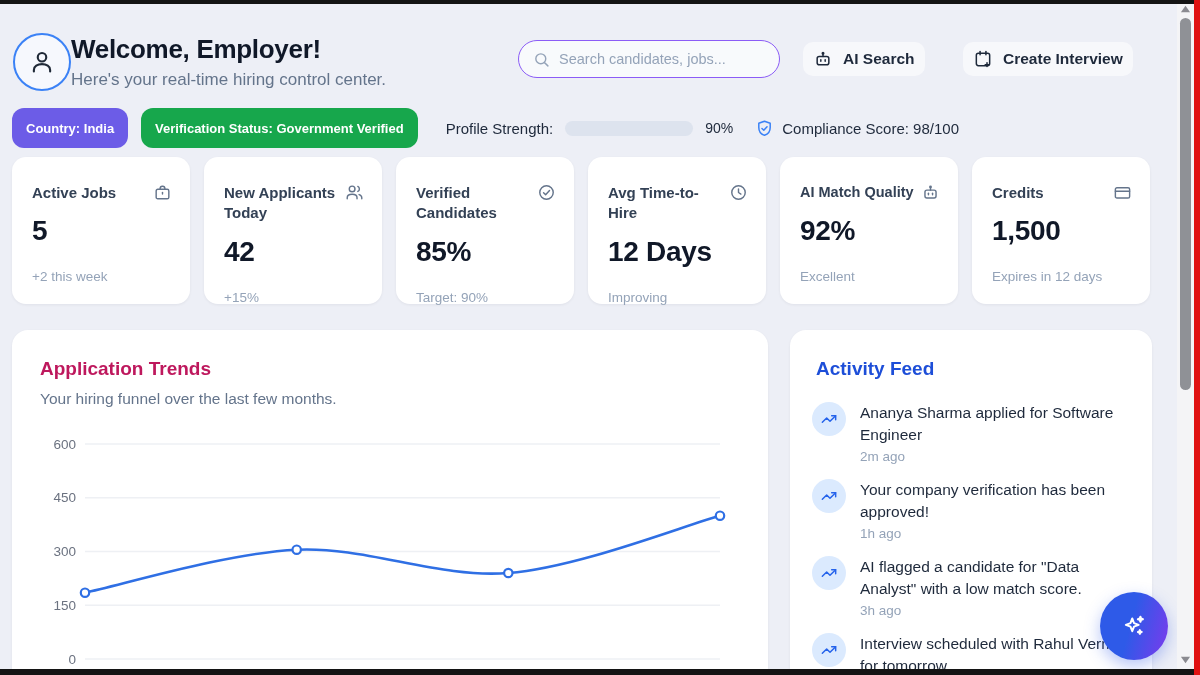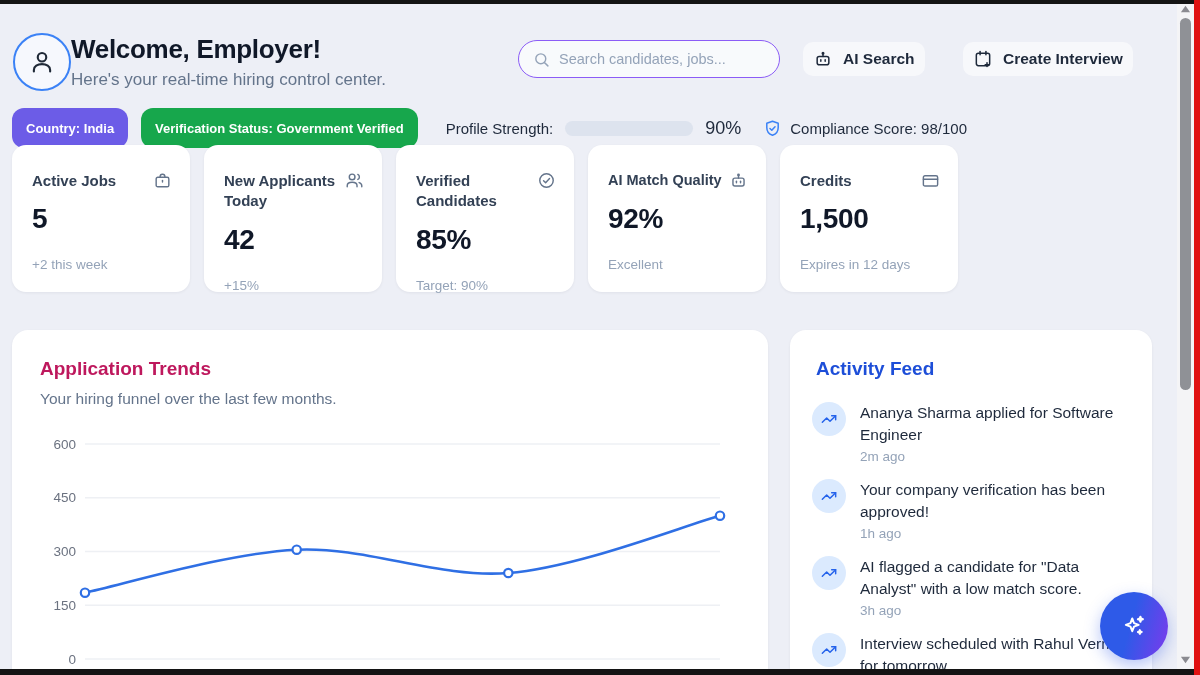--- a/index.html
+++ b/index.html
@@ -32,26 +32,26 @@
 
   
   .status-row { position:absolute; left:12px; top:108px; display:flex; align-items:center; }
   .badge { height:40px; border-radius:12px; color:#fff; font-size:13px; font-weight:700;
            display:flex; align-items:center; padding:0 14px; }
   .badge.purple { background:#6c5ce7; }
   .badge.green { background:#17a74c; margin-left:13px; }
   .ps-label { font-size:15px; color:#1e293b; margin-left:28px; }
   .ps-track { width:128px; height:15px; border-radius:8px; background:#dde3ee; margin-left:12px; overflow:hidden; }
   .ps-fill { height:100%; border-radius:8px; background:linear-gradient(90deg,#2563eb 0%,#2563eb 72%,#7c3aed 100%); }
-  .ps-value { font-size:18px; color:#1e293b; margin-left:12px; }
+  .ps-value { font-size:14px; color:#1e293b; margin-left:12px; }
   .shield { margin-left:22px; color:#3b82f6; display:flex; align-items:center; }
   .comp-label { font-size:15px; color:#1e293b; margin-left:8px; }
 
   
-  .cards-row { position:absolute; left:12px; top:145px; display:flex; gap:14px; }
+  .cards-row { position:absolute; left:12px; top:157px; display:flex; gap:14px; }
   .stat-card { width:178px; height:147px; background:#fff; border-radius:14px; padding:26px 20px 0 20px;
                box-shadow:0 1px 3px rgba(16,24,40,0.06); position:relative; }
   .stat-title { font-size:15px; font-weight:600; color:#334155; line-height:1.35; width:calc(100% - 24px); }
   .stat-icon { position:absolute; right:18px; top:26px; color:#64748b; }
   .stat-value { font-size:28px; font-weight:700; color:#101828; margin-top:12px; letter-spacing:-0.3px; }
   .stat-sub { font-size:13.5px; color:#94a3b8; margin-top:22px; }
 
   
   .chart-card { position:absolute; left:12px; top:330px; width:756px; height:360px; background:#fff;
                 border-radius:16px; box-shadow:0 1px 3px rgba(16,24,40,0.06); }
@@ -194,20 +194,31 @@
     <span class="stat-icon">
       <svg width="19" height="19" viewBox="0 0 24 24" fill="none" stroke="currentColor" stroke-width="1.8" stroke-linecap="round" stroke-linejoin="round">
         <circle cx="12" cy="12" r="8.5"></circle>
           <polyline points="8.3 12.2 10.9 14.8 15.8 9.4"></polyline>
       </svg>
     </span>
     <div class="stat-value">85%</div>
     <div class="stat-sub">Target: 90%</div>
   </div>
 
+  <div class="stat-card">
+    <div class="stat-title">Avg Time-to-Hire</div>
+    <span class="stat-icon">
+      <svg width="19" height="19" viewBox="0 0 24 24" fill="none" stroke="currentColor" stroke-width="1.8" stroke-linecap="round" stroke-linejoin="round">
+        <circle cx="12" cy="12" r="8.5"></circle>
+          <polyline points="12 7.5 12 12 15 14"></polyline>
+      </svg>
+    </span>
+    <div class="stat-value">12 Days</div>
+    <div class="stat-sub">Improving</div>
+  </div>
 
   <div class="stat-card">
     <div class="stat-title" style="font-size:14.5px;">AI Match Quality</div>
     <span class="stat-icon">
       <svg width="19" height="19" viewBox="0 0 24 24" fill="none" stroke="currentColor" stroke-width="1.8" stroke-linecap="round">
         <rect x="5" y="9" width="14" height="10" rx="2.5"></rect>
           <line x1="12" y1="9" x2="12" y2="6"></line>
           <circle cx="12" cy="5" r="0.9"></circle>
         <line x1="9.4" y1="12.8" x2="9.4" y2="14.8"></line>
           <line x1="14.6" y1="12.8" x2="14.6" y2="14.8"></line>

